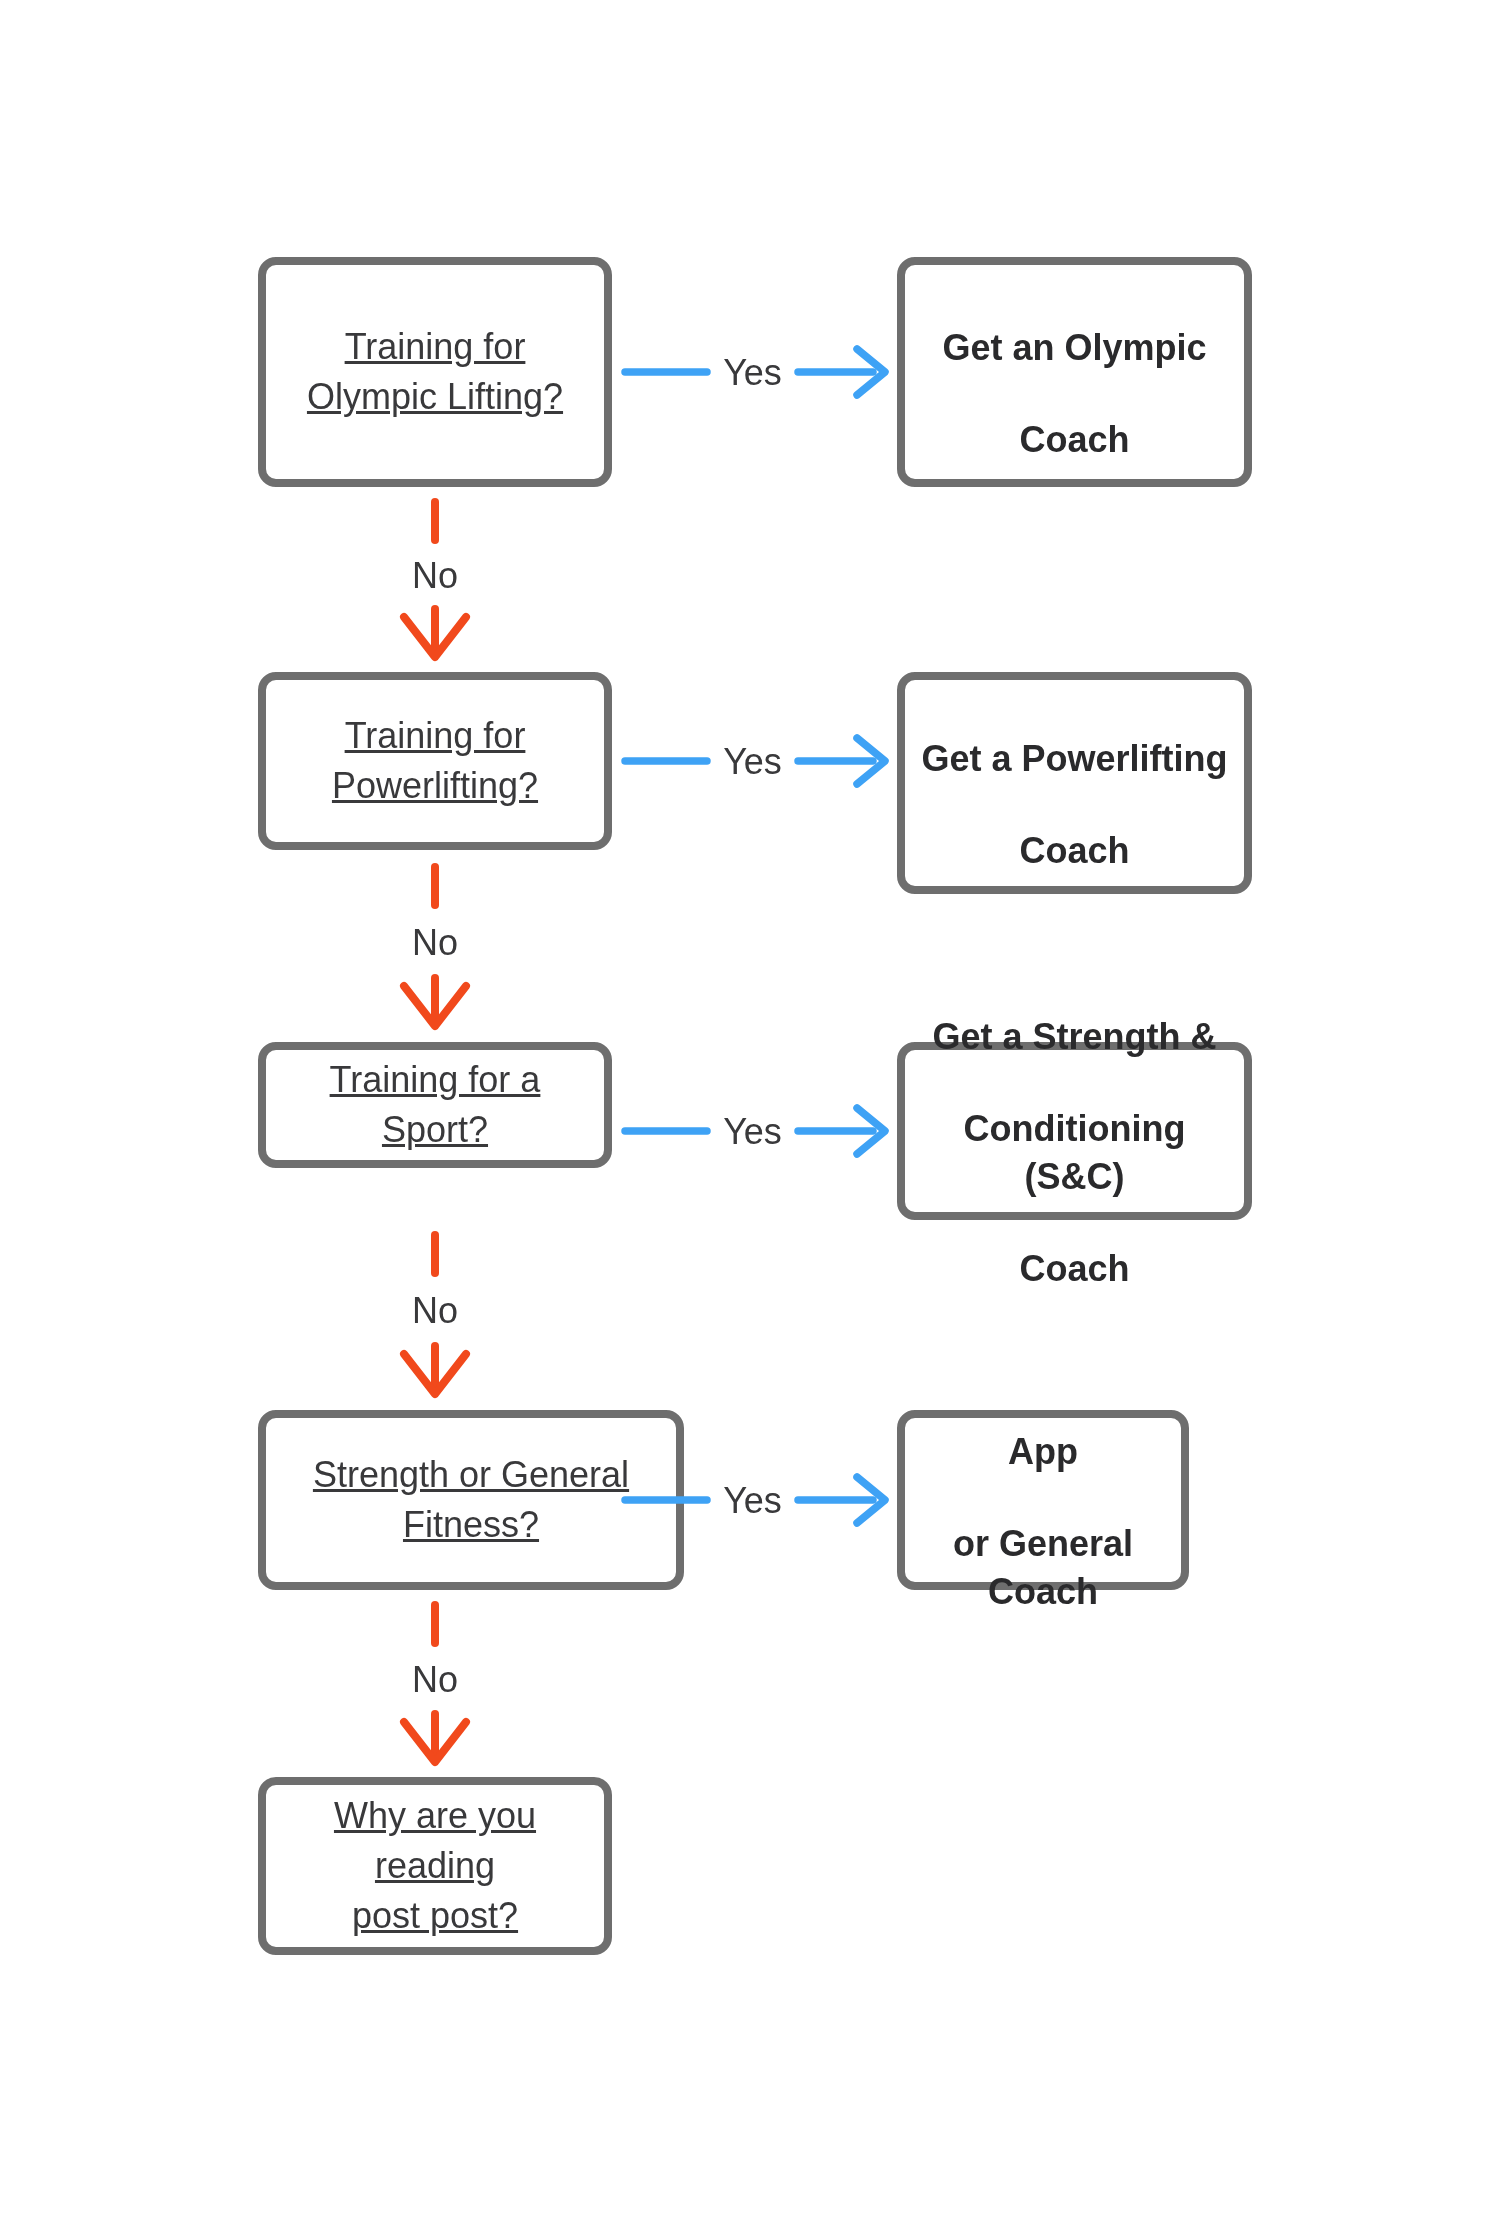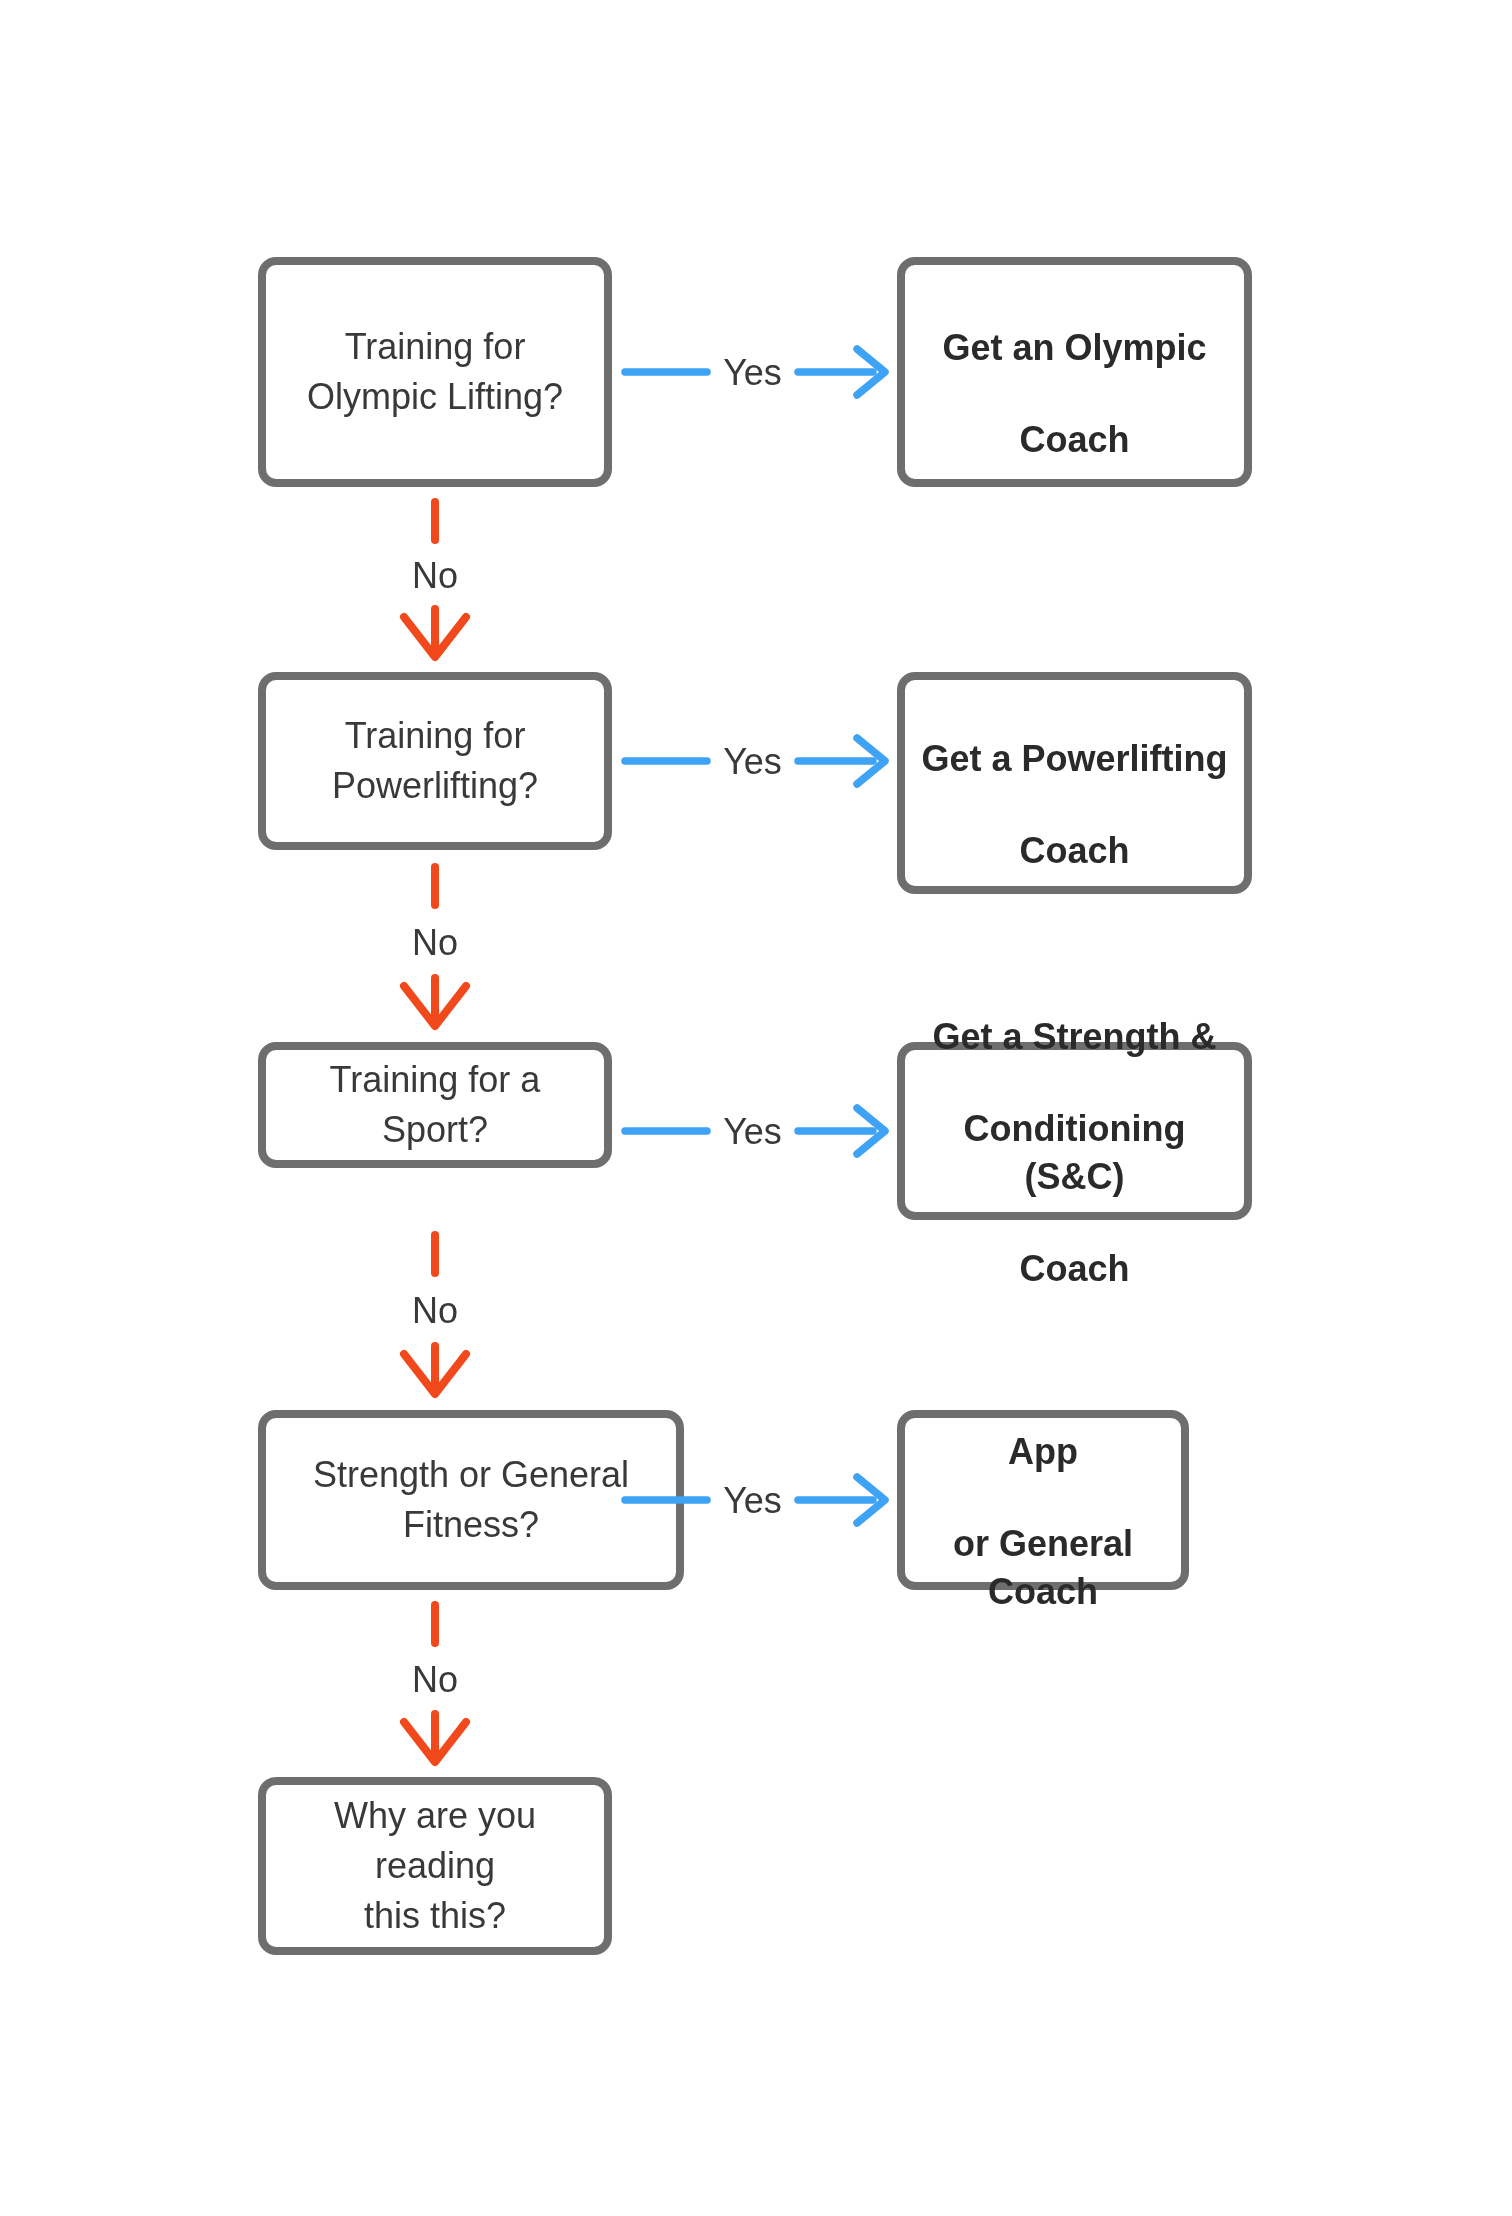--- a/index.html
+++ b/index.html
@@ -23,20 +23,21 @@
     justify-content:center;
     text-align:center;
     padding:6px 10px;
   }
   .q-text .line{
     display:block;
     color:var(--qtext,#39393b);
     font-size:36px;
     line-height:50px;
     font-weight:400;
+    text-decoration:underline;
   }
   .a-text .line{
     display:block;
     color:var(--atext,#2a2a2c);
     font-size:36px;
     line-height:48px;
     font-weight:700;
     margin-top:44px;
   }
   
@@ -215,16 +216,16 @@
     </svg>
     <span class="conn-label">No</span>
     <svg width="72" height="58" viewBox="0 0 72 58">
       <line class="no-stroke" x1="36" y1="4" x2="36" y2="44"></line>
       <polyline class="no-stroke" points="5,12 36,52 67,12"></polyline>
     </svg>
   </div>
 
   <div class="box q-text" id="q5">
     <span class="line">Why are you reading</span>
-    <span class="line">this this?</span>
+    <span class="line">post post?</span>
   </div>
 
 </div>
 
 </body></html>

